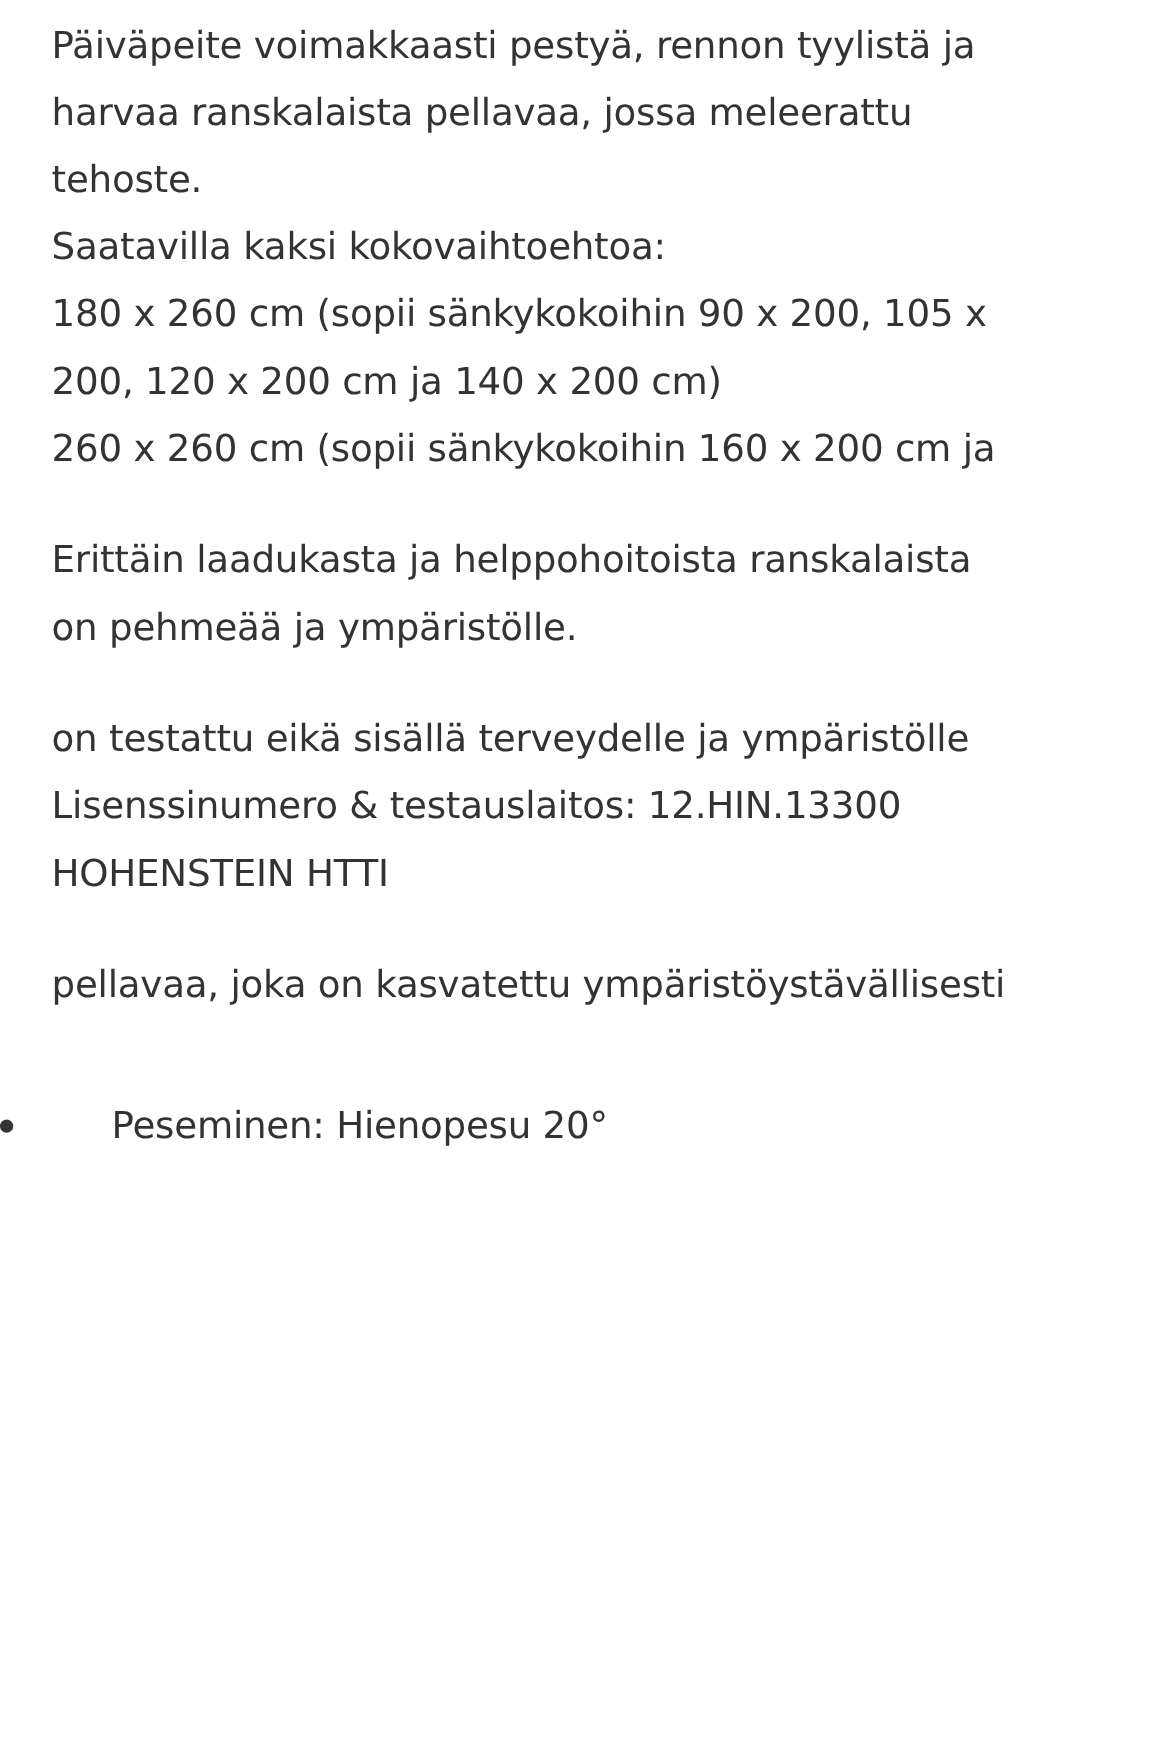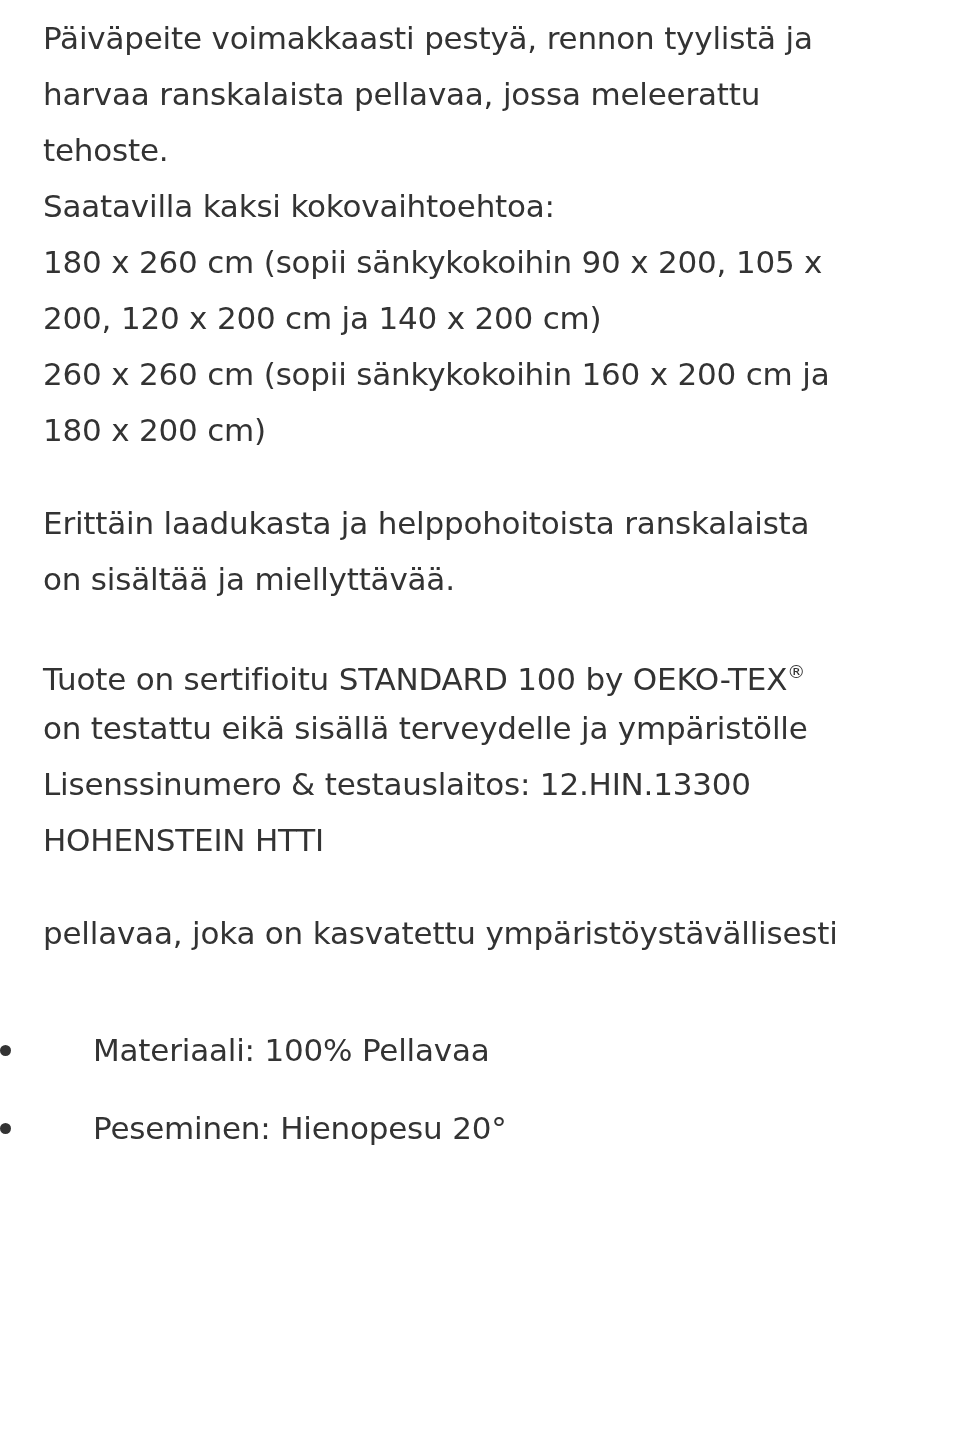--- a/index.html
+++ b/index.html
@@ -29,42 +29,36 @@
 
 <div class="content">
   <div style="margin-top:-6px;">
     <div class="line">Päiväpeite voimakkaasti pestyä, rennon tyylistä ja</div>
     <div class="line">harvaa ranskalaista pellavaa, jossa meleerattu</div>
     <div class="line">tehoste.</div>
     <div class="line">Saatavilla kaksi kokovaihtoehtoa:</div>
     <div class="line">180 x 260 cm (sopii sänkykokoihin 90 x 200, 105 x</div>
     <div class="line">200, 120 x 200 cm ja 140 x 200 cm)</div>
     <div class="line">260 x 260 cm (sopii sänkykokoihin 160 x 200 cm ja</div>
-    <div class="line">180 x 200 cm)</div>
   </div>
   <div class="gap"></div>
   <div>
     <div class="line">Erittäin laadukasta ja helppohoitoista ranskalaista</div>
-    <div class="line">on sisältää ja miellyttävää.</div>
+    <div class="line">on pehmeää ja ympäristölle.</div>
   </div>
   <div class="gap"></div>
   <div>
-    <div class="line"><span>Tuote on sertifioitu STANDARD 100 by OEKO-TEX</span><span class="reg">®</span></div>
     <div class="line">on testattu eikä sisällä terveydelle ja ympäristölle</div>
     <div class="line">Lisenssinumero &amp; testauslaitos: 12.HIN.13300</div>
     <div class="line">HOHENSTEIN HTTI</div>
   </div>
   <div class="gap"></div>
   <div>
     <div class="line">pellavaa, joka on kasvatettu ympäristöystävällisesti</div>
   </div>
   <div style="height:50px;"></div>
   <ul class="bullets">
     <li>
       <span class="dot"></span>
-      <span class="btext">Materiaali: 100% Pellavaa</span>
-    </li>
-    <li>
-      <span class="dot"></span>
       <span class="btext">Peseminen: Hienopesu 20°</span>
     </li>
   </ul>
 </div>
 
 </body></html>

